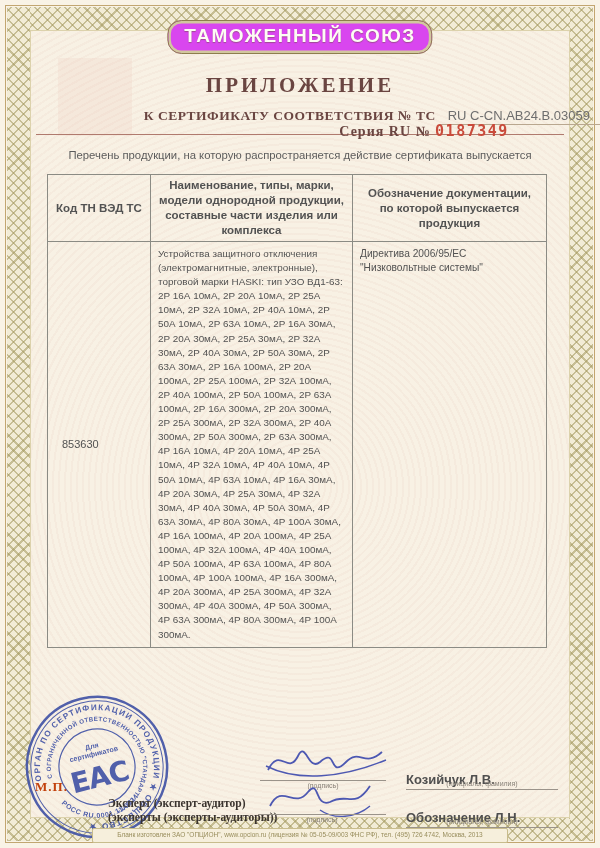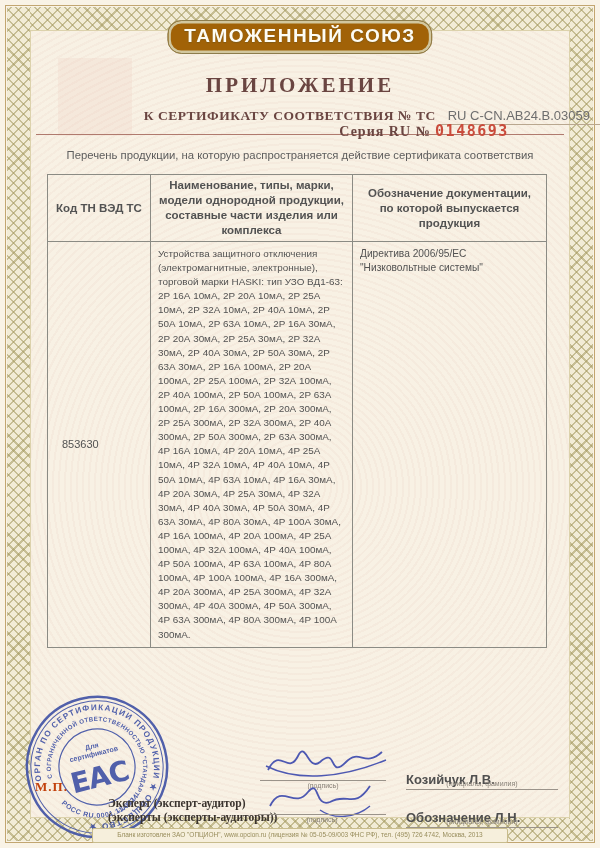--- a/index.html
+++ b/index.html
@@ -13,21 +13,21 @@
   .lat.top{left:7px;right:7px;top:7px;height:23px;}
   .lat.bottom{left:7px;right:7px;bottom:7px;height:23px;}
   .lat.left{left:7px;top:7px;bottom:7px;width:23px;}
   .lat.right{right:7px;top:7px;bottom:7px;width:23px;}
   .frame-inner{position:absolute;inset:30px;border:1px solid #dcd2ac;background:#f8f1e4;}
   .guilloche{position:absolute;inset:31px;background:
       repeating-radial-gradient(circle at 50% 58%, rgba(208,150,138,.07) 0 2px, rgba(0,0,0,0) 2px 6px);}
   .watermark{position:absolute;left:58px;top:58px;width:74px;height:78px;background:rgba(226,160,148,.10);}
   
   .banner{position:absolute;top:20px;left:50%;transform:translateX(-50%);
-      background:#a16207;border:1px solid #8d7d4c;border-radius:14px;
+      background:#d946ef;border:1px solid #8d7d4c;border-radius:14px;
       box-shadow:inset 0 0 0 2.5px #d2c79e;padding:4px 16px 6px;}
   .banner span{font-family:"Liberation Sans",sans-serif;font-weight:bold;font-size:19px;
       letter-spacing:1.5px;color:#fdfcf4;text-shadow:0 1px 1px rgba(92,80,38,.45);white-space:nowrap;}
   .title{position:absolute;top:73px;left:0;width:100%;text-align:center;
       font-weight:bold;font-size:21px;letter-spacing:3px;color:#6a4541;}
   .cert-line{position:absolute;top:106px;left:0;width:100%;text-align:right;white-space:nowrap;}
   .cert-line .lbl{font-weight:bold;font-size:13.5px;color:#6a4541;letter-spacing:.5px;}
   .cert-line .num{font-family:"Liberation Sans",sans-serif;font-size:13px;color:#6e6e6e;
       border-bottom:1px solid #b9a78f;padding:0 10px 1px 8px;}
   .series{position:absolute;top:122px;left:36px;right:36px;height:20px;}
@@ -84,25 +84,25 @@
   <div class="cert-line">
     <span class="lbl">К СЕРТИФИКАТУ СООТВЕТСТВИЯ  № ТС</span>
     <span class="num">RU C-CN.АВ24.В.03059</span>
   </div>
 
   <div class="series">
     <div class="rule"></div>
     <div class="txt">
       <span class="w">Серия  RU</span>
       <span class="n">№</span>
-      <span class="red">0148693</span>
+      <span class="red">0187349</span>
     </div>
   </div>
 
-  <div class="intro">Перечень продукции, на которую распространяется действие сертификата соответствия</div>
+  <div class="intro">Перечень продукции, на которую распространяется действие сертификата выпускается</div>
 
   <table class="cert">
     <colgroup>
         <col style="width:103px">
         <col style="width:202px">
         <col style="width:194px">
       </colgroup>
     <tbody>
         <tr>
       <th>Код ТН ВЭД ТС</th>

